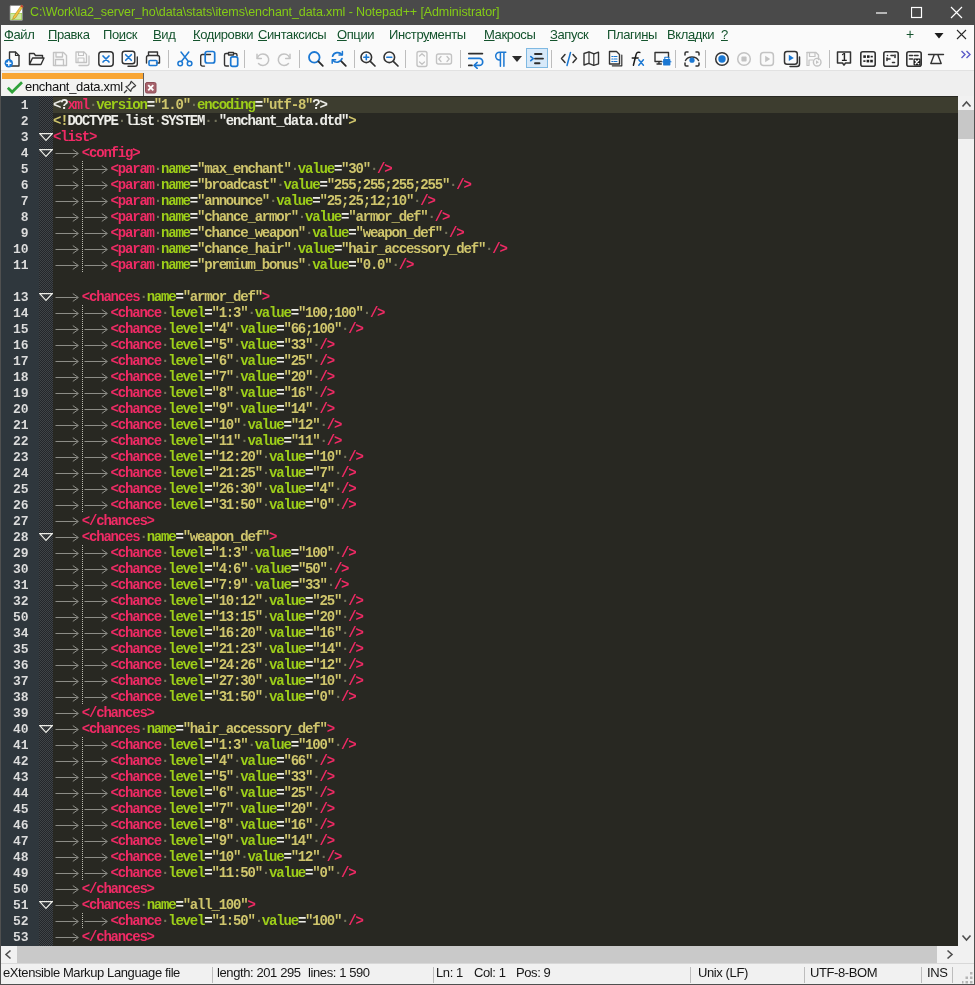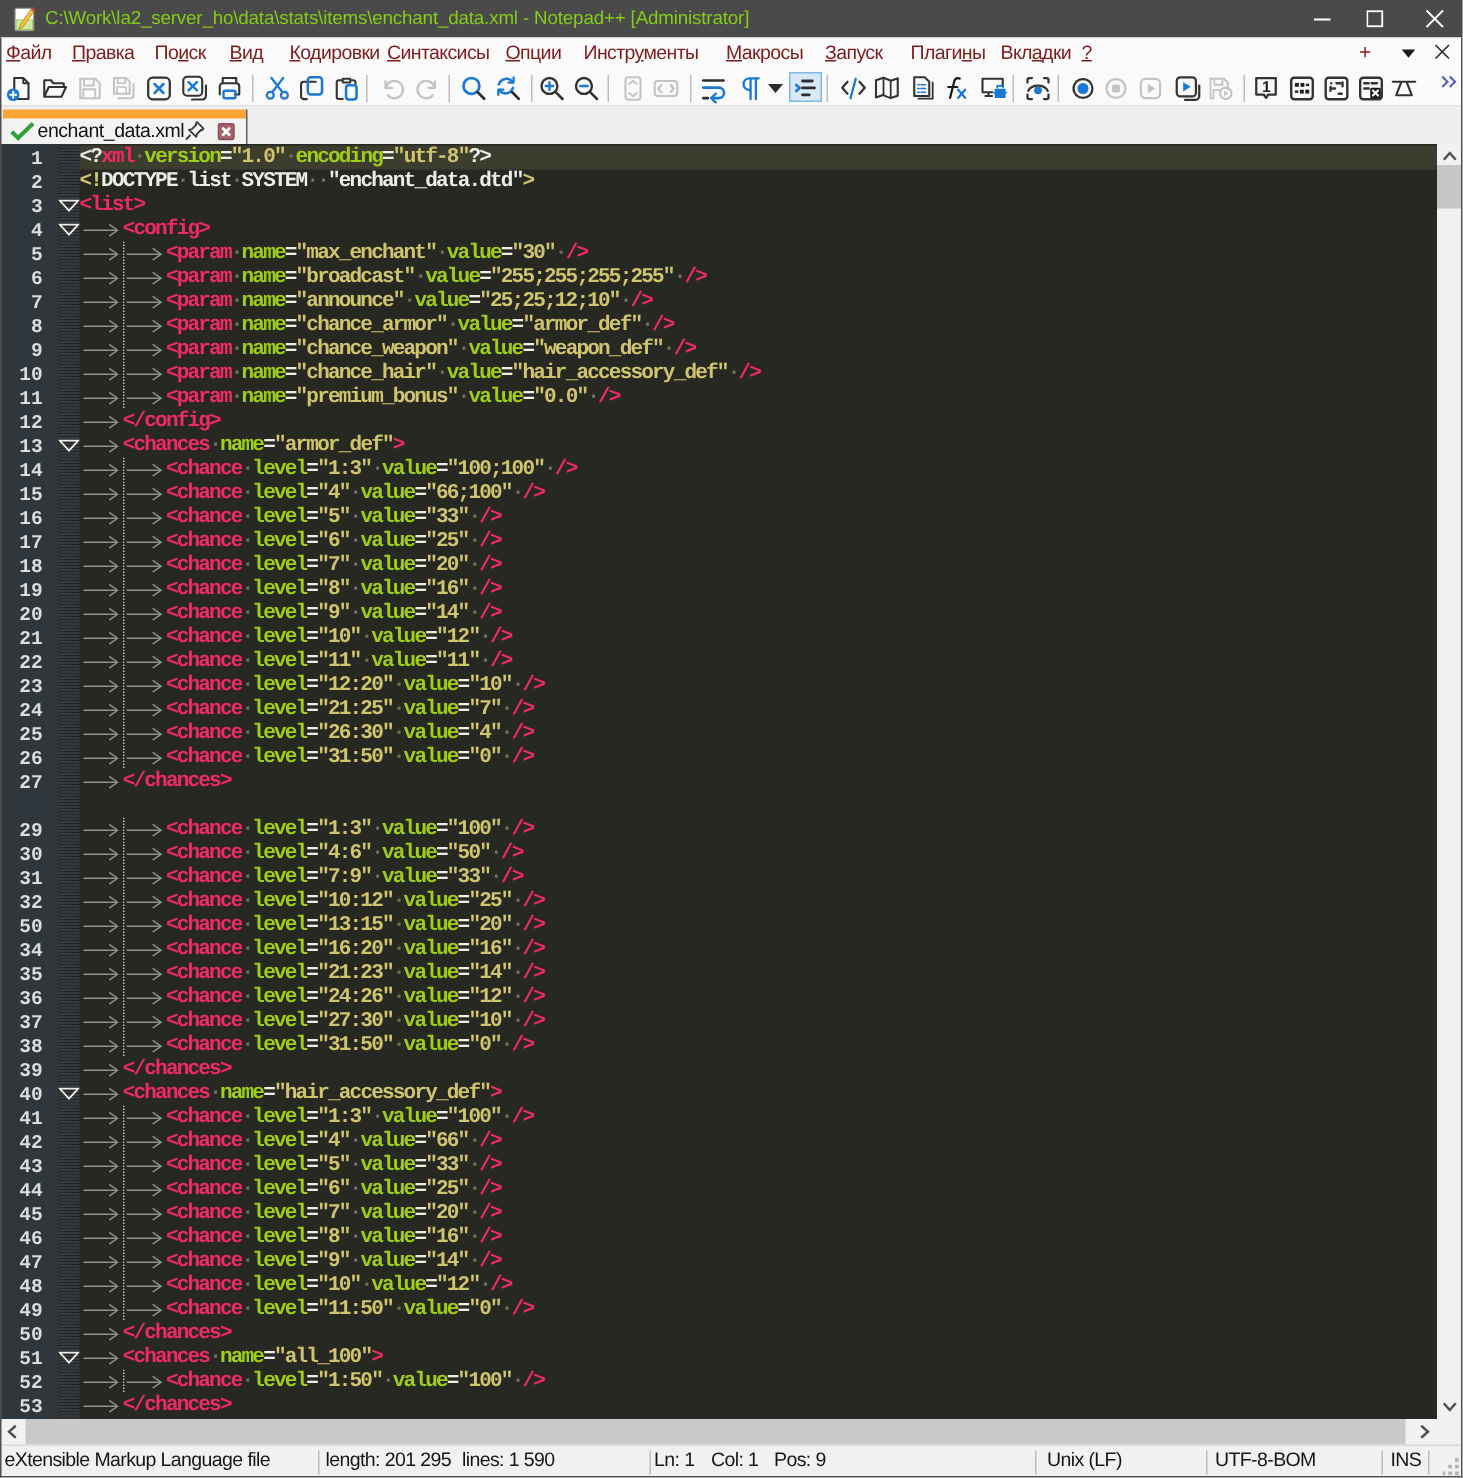--- a/index.html
+++ b/index.html
@@ -1,26 +1,26 @@
 <!DOCTYPE html>
 <html><head><meta charset="utf-8"><style>
 *{margin:0;padding:0;box-sizing:border-box}
 html,body{width:975px;height:985px;overflow:hidden;background:#F0F0F0;
   font-family:"Liberation Sans",sans-serif;}
 #win{position:relative;width:975px;height:985px}
 #title{position:absolute;left:0;top:0;width:100%;height:25px;background:#4a4a4a;color:#fff}
 #title .txt{position:absolute;left:30px;top:0;line-height:24px;font-size:12.5px;letter-spacing:-0.1px;color:#84cc16;white-space:pre}
-#menubar{position:absolute;left:0;top:25px;width:100%;height:19px;background:#fafafa;font-size:13px;letter-spacing:-0.4px;color:#7f1d1d}
+#menubar{position:absolute;left:0;top:25px;width:100%;height:19px;background:#fafafa;font-size:13px;letter-spacing:-0.4px;color:#14532d}
 #menubar span.mi{position:absolute;top:0;line-height:19px}
 #menubar u{text-decoration:underline;text-underline-offset:1px}
 #toolbar{position:absolute;left:0;top:44px;width:100%;height:26px;background:#fafafa}
 .ti{position:absolute}
 .tsep{position:absolute;top:6px;width:1px;height:18px;background:#bdbdbd}
 #tabbar{position:absolute;left:0;top:70px;width:100%;height:26px;background:#efefef;border-top:1px solid #e2e2e2}
-#tab{position:absolute;left:2px;top:2px;width:163px;height:24px;background:#f3f3f1;border-right:1.5px solid #616161}
+#tab{position:absolute;left:2px;top:2px;width:142px;height:24px;background:#f3f3f1;border-right:1.5px solid #616161}
 #tab .or{position:absolute;left:0;top:0;width:100%;height:6px;background:#f9a634}
 #tab .nm{position:absolute;left:23px;top:5px;font-size:13px;letter-spacing:-0.3px;color:#111;line-height:18px}
 #editor{position:absolute;left:0;top:96px;width:958px;height:850px;background:#282822;overflow:hidden}
 #nummargin{position:absolute;left:0;top:0;width:39px;height:100%;background:#2f373d}
 #foldmargin{position:absolute;left:39px;top:0;width:14px;height:100%;
   background:repeating-conic-gradient(#3f4346 0% 25%, #23262a 25% 50%) 0 0/2px 2px}
 #curline{position:absolute;left:53px;top:1px;width:905px;height:16px;background:#3d3d2f}
 .row{position:absolute;left:0;height:16px;width:100%;font-family:"Liberation Mono",monospace;
   font-weight:bold;font-size:14px;letter-spacing:-1.2px;line-height:16px;white-space:pre}
 .num{position:absolute;left:0;top:0;width:28.5px;text-align:right;color:#dcdcdc;font-size:13px;letter-spacing:0;line-height:17.5px}
@@ -343,23 +343,20 @@
           </svg><svg class="tb" width="28.8" height="16" viewBox="0 0 28.8 16">
             <line x1="0.5" y1="0" x2="0.5" y2="16" stroke="#c2c2b6" stroke-width="1" stroke-dasharray="1 1"></line>
             <path d="M2.5 8.5 H24.8 M19.8 4.6 L25.4 8.5 L19.8 12.4" fill="none" stroke="#90908a" stroke-width="1"></path>
           </svg><span class="T">&lt;param</span><span class="D">·</span><span class="A">name</span><span class="w">=</span><span class="K">"chance_hair"</span><span class="D">·</span><span class="A">value</span><span class="w">=</span><span class="K">"hair_accessory_def"</span><span class="D">·</span><span class="T">/&gt;</span></span></div>
 <div class="row" style="top:161px"><span class="num">11</span><span class="code"><svg class="tb" width="28.8" height="16" viewBox="0 0 28.8 16">
             <path d="M2.5 8.5 H24.8 M19.8 4.6 L25.4 8.5 L19.8 12.4" fill="none" stroke="#90908a" stroke-width="1"></path>
           </svg><svg class="tb" width="28.8" height="16" viewBox="0 0 28.8 16">
             <line x1="0.5" y1="0" x2="0.5" y2="16" stroke="#c2c2b6" stroke-width="1" stroke-dasharray="1 1"></line>
             <path d="M2.5 8.5 H24.8 M19.8 4.6 L25.4 8.5 L19.8 12.4" fill="none" stroke="#90908a" stroke-width="1"></path>
           </svg><span class="T">&lt;param</span><span class="D">·</span><span class="A">name</span><span class="w">=</span><span class="K">"premium_bonus"</span><span class="D">·</span><span class="A">value</span><span class="w">=</span><span class="K">"0.0"</span><span class="D">·</span><span class="T">/&gt;</span></span></div>
-<div class="row" style="top:177px"><span class="num">12</span><span class="code"><svg class="tb" width="28.8" height="16" viewBox="0 0 28.8 16">
-            <path d="M2.5 8.5 H24.8 M19.8 4.6 L25.4 8.5 L19.8 12.4" fill="none" stroke="#90908a" stroke-width="1"></path>
-          </svg><span class="T">&lt;/config&gt;</span></span></div>
 <div class="row" style="top:193px"><span class="num">13</span><svg class="fm" style="left:39px" width="14" height="16">
           <path d="M0.8 4.7 H13.2 L7 11.4 Z" fill="none" stroke="#ECECE6" stroke-width="1.2"></path>
         </svg><span class="code"><svg class="tb" width="28.8" height="16" viewBox="0 0 28.8 16">
             <path d="M2.5 8.5 H24.8 M19.8 4.6 L25.4 8.5 L19.8 12.4" fill="none" stroke="#90908a" stroke-width="1"></path>
           </svg><span class="T">&lt;chances</span><span class="D">·</span><span class="A">name</span><span class="w">=</span><span class="K">"armor_def"</span><span class="T">&gt;</span></span></div>
 <div class="row" style="top:209px"><span class="num">14</span><span class="code"><svg class="tb" width="28.8" height="16" viewBox="0 0 28.8 16">
             <path d="M2.5 8.5 H24.8 M19.8 4.6 L25.4 8.5 L19.8 12.4" fill="none" stroke="#90908a" stroke-width="1"></path>
           </svg><svg class="tb" width="28.8" height="16" viewBox="0 0 28.8 16">
             <line x1="0.5" y1="0" x2="0.5" y2="16" stroke="#c2c2b6" stroke-width="1" stroke-dasharray="1 1"></line>
             <path d="M2.5 8.5 H24.8 M19.8 4.6 L25.4 8.5 L19.8 12.4" fill="none" stroke="#90908a" stroke-width="1"></path>
@@ -432,20 +429,25 @@
           </svg><span class="T">&lt;chance</span><span class="D">·</span><span class="A">level</span><span class="w">=</span><span class="K">"26:30"</span><span class="D">·</span><span class="A">value</span><span class="w">=</span><span class="K">"4"</span><span class="D">·</span><span class="T">/&gt;</span></span></div>
 <div class="row" style="top:401px"><span class="num">26</span><span class="code"><svg class="tb" width="28.8" height="16" viewBox="0 0 28.8 16">
             <path d="M2.5 8.5 H24.8 M19.8 4.6 L25.4 8.5 L19.8 12.4" fill="none" stroke="#90908a" stroke-width="1"></path>
           </svg><svg class="tb" width="28.8" height="16" viewBox="0 0 28.8 16">
             <line x1="0.5" y1="0" x2="0.5" y2="16" stroke="#c2c2b6" stroke-width="1" stroke-dasharray="1 1"></line>
             <path d="M2.5 8.5 H24.8 M19.8 4.6 L25.4 8.5 L19.8 12.4" fill="none" stroke="#90908a" stroke-width="1"></path>
           </svg><span class="T">&lt;chance</span><span class="D">·</span><span class="A">level</span><span class="w">=</span><span class="K">"31:50"</span><span class="D">·</span><span class="A">value</span><span class="w">=</span><span class="K">"0"</span><span class="D">·</span><span class="T">/&gt;</span></span></div>
 <div class="row" style="top:417px"><span class="num">27</span><span class="code"><svg class="tb" width="28.8" height="16" viewBox="0 0 28.8 16">
             <path d="M2.5 8.5 H24.8 M19.8 4.6 L25.4 8.5 L19.8 12.4" fill="none" stroke="#90908a" stroke-width="1"></path>
           </svg><span class="T">&lt;/chances&gt;</span></span></div>
+<div class="row" style="top:433px"><span class="num">28</span><svg class="fm" style="left:39px" width="14" height="16">
+          <path d="M0.8 4.7 H13.2 L7 11.4 Z" fill="none" stroke="#ECECE6" stroke-width="1.2"></path>
+        </svg><span class="code"><svg class="tb" width="28.8" height="16" viewBox="0 0 28.8 16">
+            <path d="M2.5 8.5 H24.8 M19.8 4.6 L25.4 8.5 L19.8 12.4" fill="none" stroke="#90908a" stroke-width="1"></path>
+          </svg><span class="T">&lt;chances</span><span class="D">·</span><span class="A">name</span><span class="w">=</span><span class="K">"weapon_def"</span><span class="T">&gt;</span></span></div>
 <div class="row" style="top:449px"><span class="num">29</span><span class="code"><svg class="tb" width="28.8" height="16" viewBox="0 0 28.8 16">
             <path d="M2.5 8.5 H24.8 M19.8 4.6 L25.4 8.5 L19.8 12.4" fill="none" stroke="#90908a" stroke-width="1"></path>
           </svg><svg class="tb" width="28.8" height="16" viewBox="0 0 28.8 16">
             <line x1="0.5" y1="0" x2="0.5" y2="16" stroke="#c2c2b6" stroke-width="1" stroke-dasharray="1 1"></line>
             <path d="M2.5 8.5 H24.8 M19.8 4.6 L25.4 8.5 L19.8 12.4" fill="none" stroke="#90908a" stroke-width="1"></path>
           </svg><span class="T">&lt;chance</span><span class="D">·</span><span class="A">level</span><span class="w">=</span><span class="K">"1:3"</span><span class="D">·</span><span class="A">value</span><span class="w">=</span><span class="K">"100"</span><span class="D">·</span><span class="T">/&gt;</span></span></div>
 <div class="row" style="top:465px"><span class="num">30</span><span class="code"><svg class="tb" width="28.8" height="16" viewBox="0 0 28.8 16">
             <path d="M2.5 8.5 H24.8 M19.8 4.6 L25.4 8.5 L19.8 12.4" fill="none" stroke="#90908a" stroke-width="1"></path>
           </svg><svg class="tb" width="28.8" height="16" viewBox="0 0 28.8 16">
             <line x1="0.5" y1="0" x2="0.5" y2="16" stroke="#c2c2b6" stroke-width="1" stroke-dasharray="1 1"></line>

